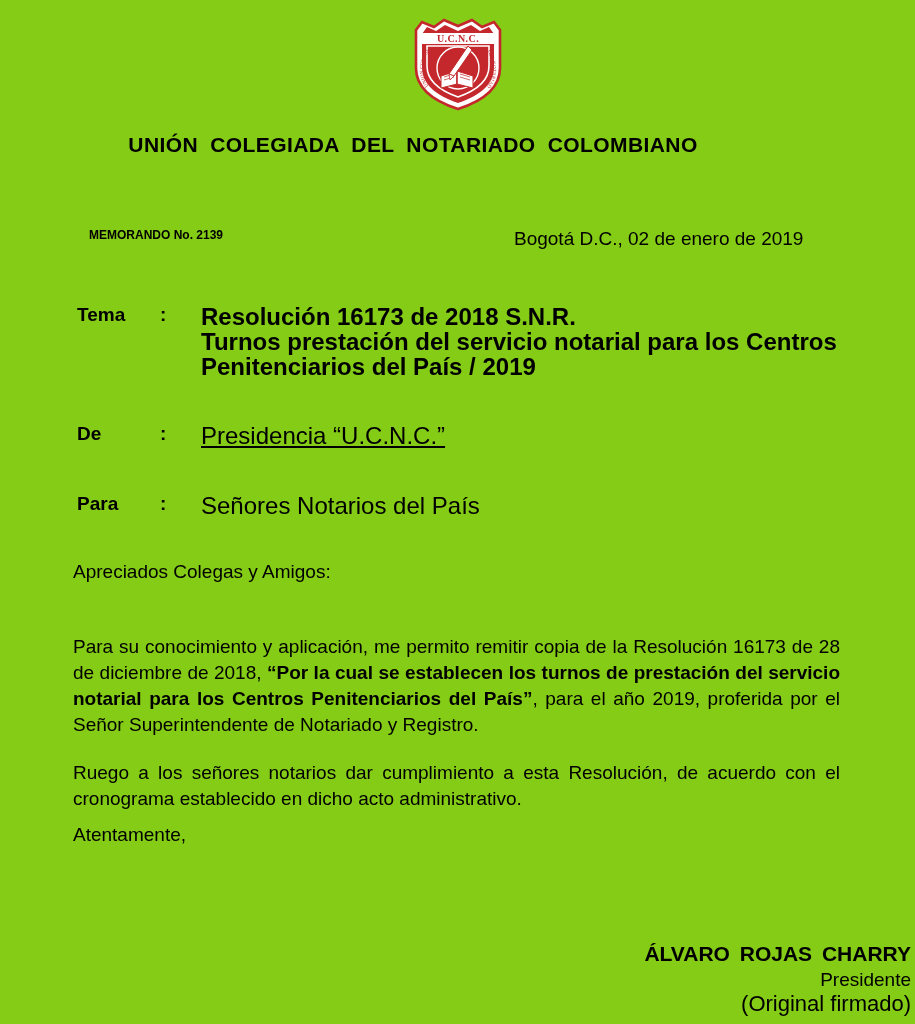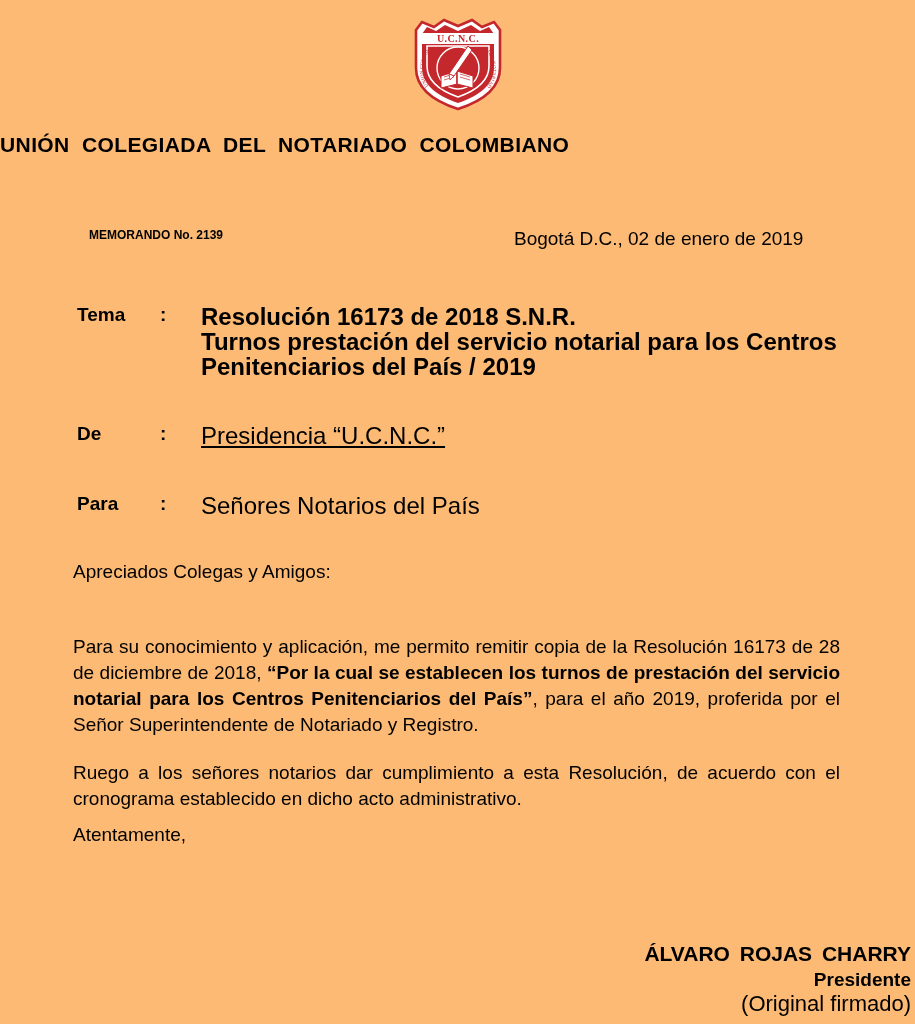--- a/index.html
+++ b/index.html
@@ -13,21 +13,21 @@
     font-family: "Liberation Sans", sans-serif;
     color: #000000;
     position: relative;
     overflow: hidden;
   }
 
   .page {
     position: relative;
     width: 915px;
     height: 1024px;
-    background: #fdba74;
+    background: #84cc16;
   }
 
   
   .logo-wrap {
     position: absolute;
     left: 0;
     top: 16px;
     width: 915px;
     text-align: center;
     line-height: 0;
@@ -35,20 +35,21 @@
   .logo-wrap svg {
     display: inline-block;
   }
 
   
   .org-title {
     position: absolute;
     left: 0;
     top: 133px;
     width: 826px;
+    text-align: center;
     font-size: 21px;
     font-weight: bold;
     letter-spacing: 0.4px;
     word-spacing: 6px;
     white-space: nowrap;
   }
 
   
   .memo-row {
     position: absolute;
@@ -160,21 +161,21 @@
     text-align: right;
   }
   .sign-name {
     font-size: 21px;
     font-weight: bold;
     word-spacing: 4px;
     line-height: 26px;
   }
   .sign-role {
     font-size: 19px;
-    font-weight: bold;
+    font-weight: normal;
     line-height: 25px;
     padding-left: 36px;
   }
   .sign-note {
     font-size: 22px;
     font-weight: normal;
     line-height: 24px;
   }
 </style>
 </head>

